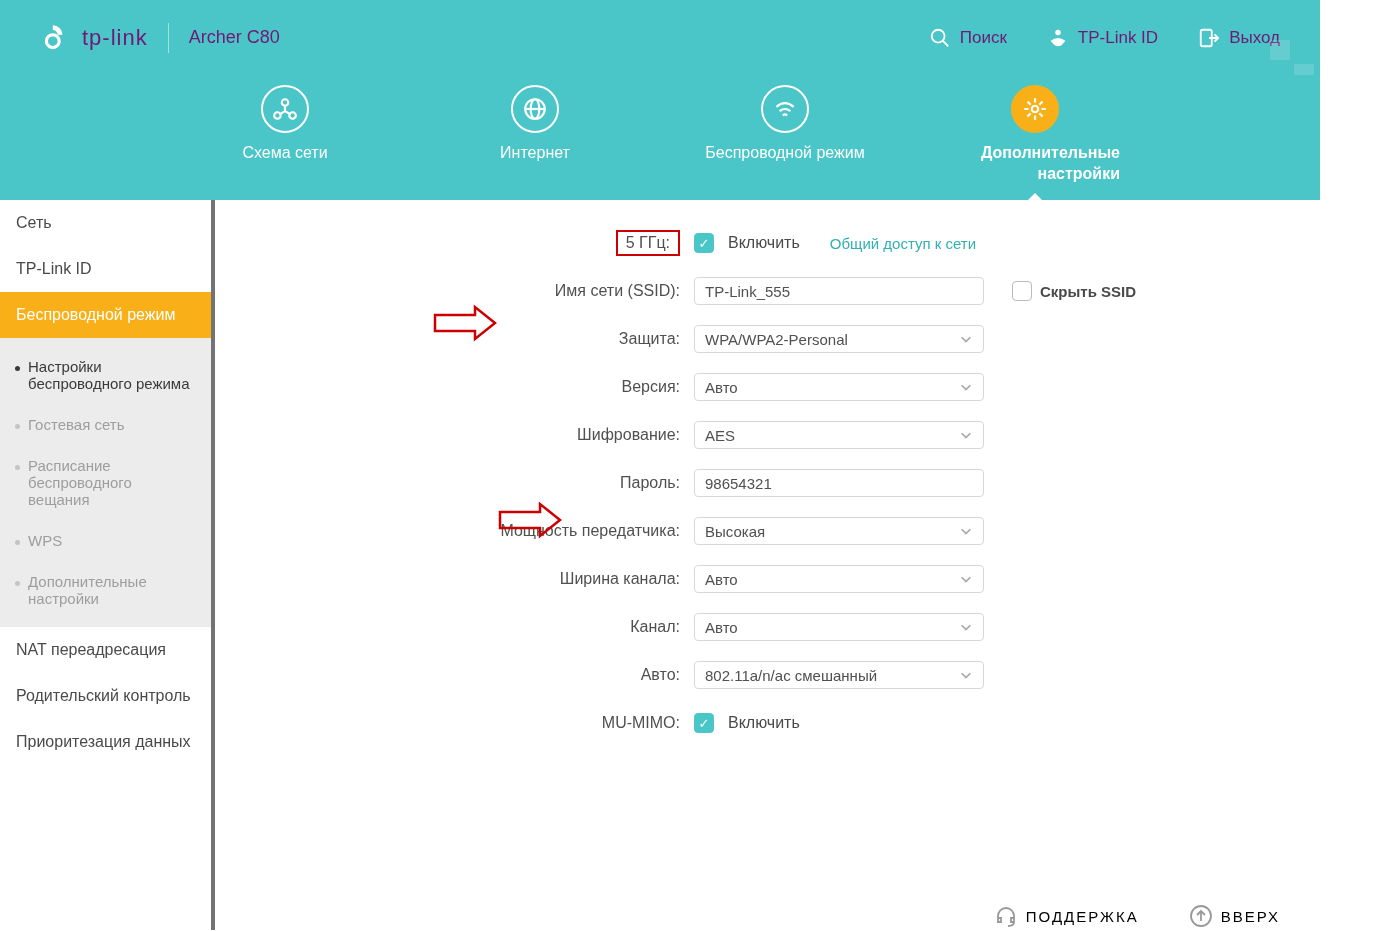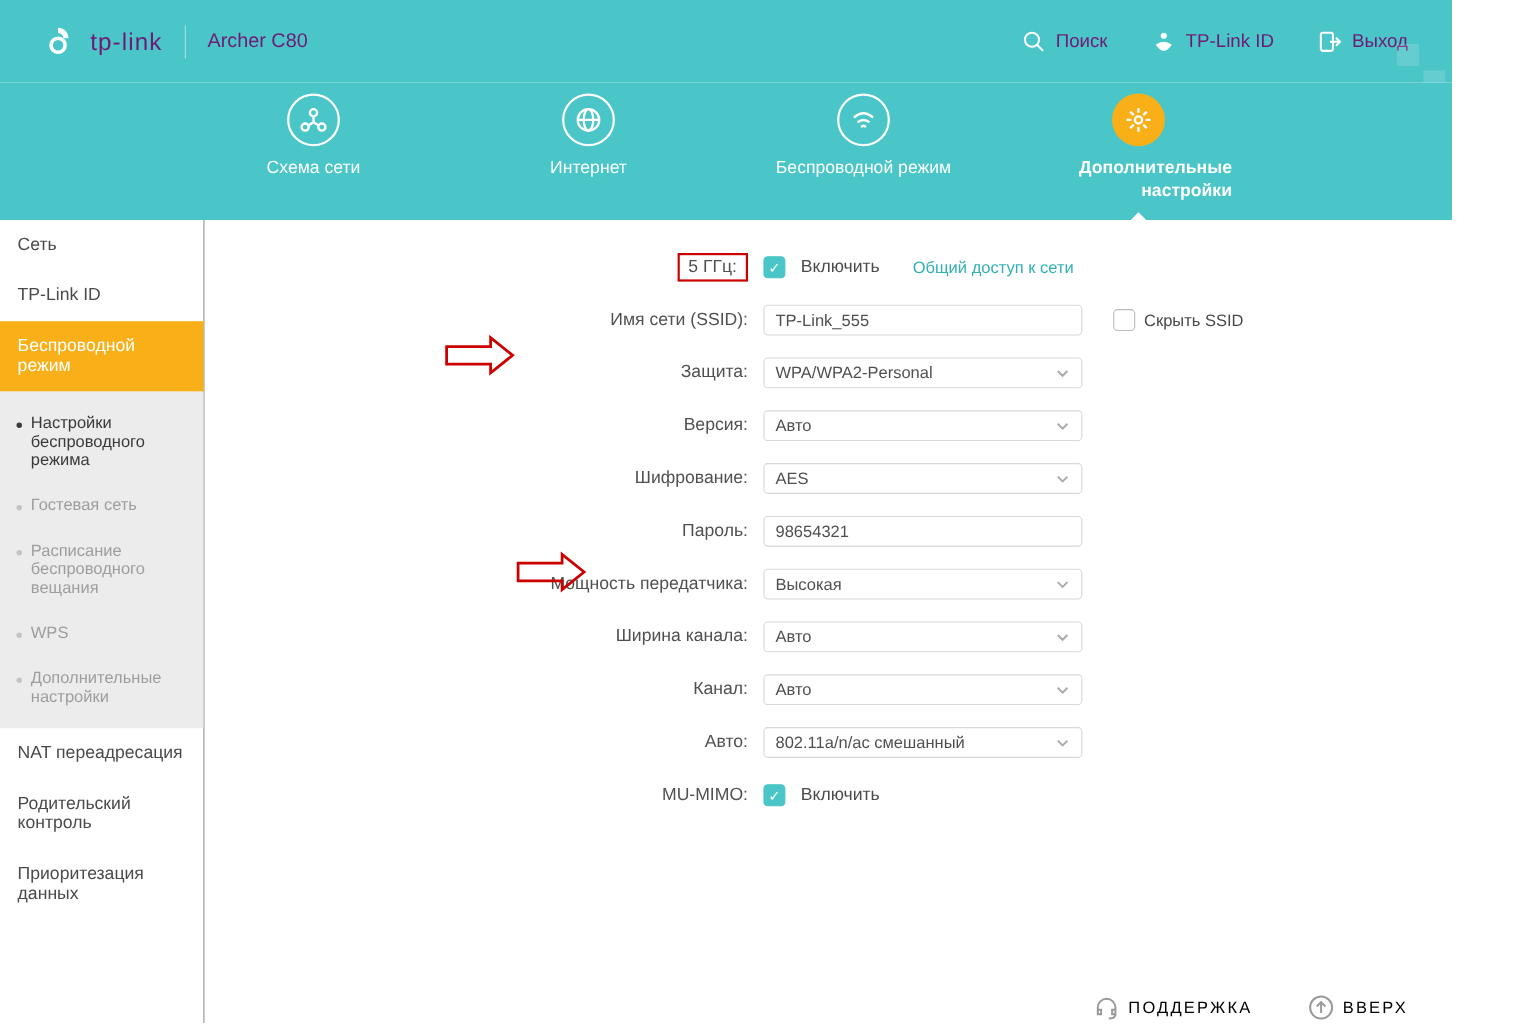--- a/index.html
+++ b/index.html
@@ -25,42 +25,42 @@
   .h-action{display:flex;align-items:center;gap:9px;cursor:pointer;}
   .h-action svg{width:22px;height:22px;}
   .tabbar{background:var(--teal);height:125px;display:flex;align-items:flex-start;justify-content:center;gap:80px;color:#fff;position:relative;}
   .tab{display:flex;flex-direction:column;align-items:center;gap:10px;padding-top:10px;cursor:pointer;width:170px;text-align:right;position:relative;}
   .tab .circ{width:48px;height:48px;border:2.5px solid #fff;border-radius:50%;display:flex;align-items:center;justify-content:center;}
   .tab.active .circ{background:var(--yellow);border-color:var(--yellow);}
   .tab .lbl{font-size:16px;line-height:1.3;}
   .tab.active .lbl{font-weight:600;}
   .tab.active::after{content:"";position:absolute;bottom:-22px;left:50%;transform:translateX(-50%);width:0;height:0;border-left:14px solid transparent;border-right:14px solid transparent;border-bottom:14px solid #fff;}
   .body{display:flex;align-items:stretch;}
-  .sidebar{width:186px;background:#fff;border-right:1px solid #737373;min-height:730px;}
+  .sidebar{width:215px;background:#fff;border-right:4px solid #737373;min-height:730px;}
   .side-item{padding:14px 16px;font-size:16px;cursor:pointer;}
   .side-item.active{background:var(--yellow);color:#fff;}
   .sub{background:#ececec;padding:8px 0;}
   .sub-item{padding:12px 16px 12px 28px;font-size:15px;color:#9e9e9e;cursor:pointer;position:relative;}
   .sub-item.active{color:#3a3a3a;}
   .sub-item.active::before{content:"";position:absolute;left:15px;top:20px;width:5px;height:5px;background:#3a3a3a;border-radius:50%;}
   .sub-item::before{content:"";position:absolute;left:15px;top:20px;width:5px;height:5px;background:#c4c4c4;border-radius:50%;}
   .content{flex:1;position:relative;padding-top:10px;background:#fff;}
   .form{width:780px;margin-left:auto;margin-right:180px;}
   .row{display:flex;align-items:center;margin:18px 0;gap:14px;min-height:30px;}
   .lblcol{width:320px;text-align:right;font-size:16px;color:#505050;}
   .box5{border:2px solid #cc0000;padding:2px 8px;display:inline-block;margin-left:4px;}
   .chk{width:20px;height:20px;border:1.5px solid #4ac5c8;border-radius:4px;display:inline-flex;align-items:center;justify-content:center;background:#4ac5c8;color:#fff;font-size:13px;cursor:pointer;flex-shrink:0;}
   .chk.empty{background:#fff;border-color:#bbb;}
   .chk-lbl{font-size:16px;}
   .share{color:var(--link);cursor:pointer;margin-left:16px;}
   .input,.select{height:28px;border:1px solid var(--border);border-radius:4px;padding:0 10px;font-size:15px;color:#505050;background:#fff;}
   .input{width:290px;}
   .select{width:290px;display:flex;align-items:center;justify-content:space-between;cursor:pointer;}
   .select svg{width:14px;height:14px;stroke:#aaa;}
-  .hide-ssid{display:flex;align-items:center;gap:8px;margin-left:14px;}
+  .hide-ssid{display:flex;align-items:center;gap:8px;margin-left:14px;font-weight:bold;}
   .arrow{position:absolute;}
   .arrow svg{width:70px;height:40px;}
   .footer{position:absolute;right:40px;bottom:2px;display:flex;gap:50px;font-size:15px;color:#000000;letter-spacing:2px;}
   .fbtn{display:flex;align-items:center;gap:8px;cursor:pointer;}
   .fbtn svg{width:24px;height:24px;}
   .deco{position:absolute;right:0;top:40px;width:80px;height:160px;opacity:.15;}
   .deco div{position:absolute;background:#fff;width:20px;height:20px;}
 </style>
 </head>
 <body>

